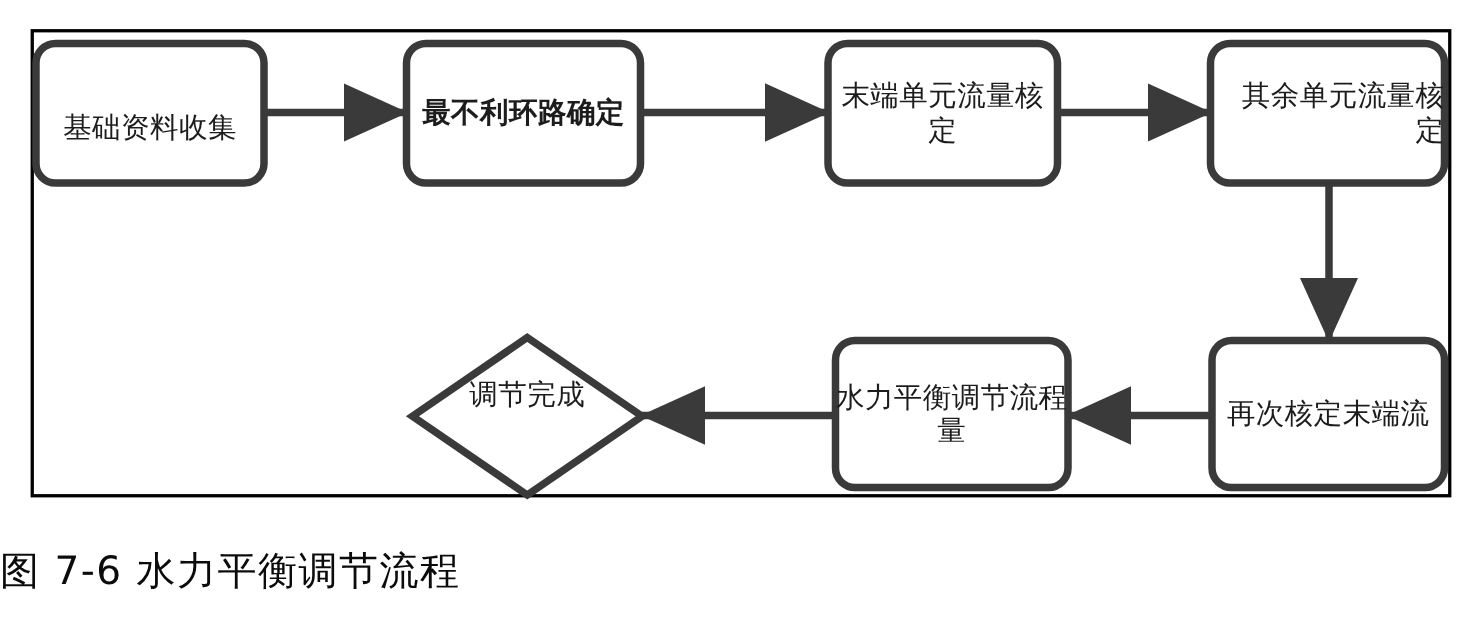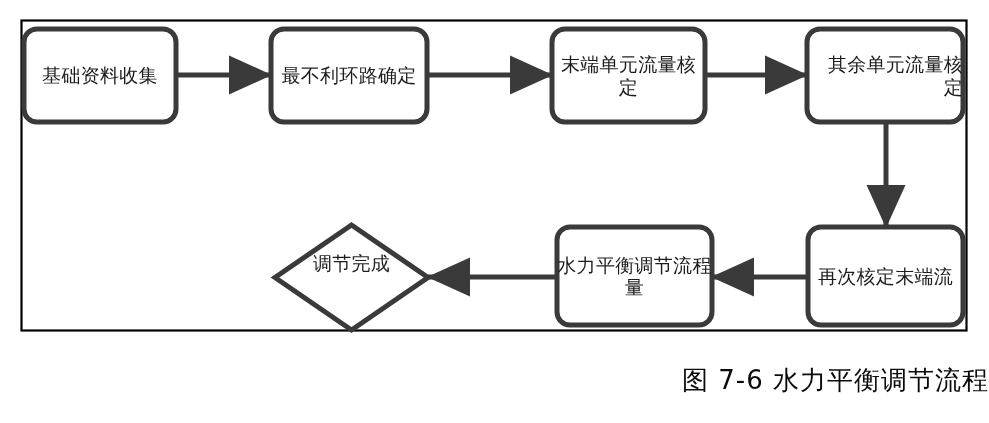--- a/index.html
+++ b/index.html
@@ -40,21 +40,21 @@
     letter-spacing: 0.3px;
     pointer-events: none;
     font-family: "DejaVu Sans", "Liberation Sans", sans-serif;
   }
   .node-label span { display: block; width: 100%; }
   #caption {
     position: absolute;
     left: 0;
     top: 363px;
     width: 989px;
-    text-align: right;
+    text-align: left;
     font-size: 26px;
     color: #0b0b0b;
     letter-spacing: 1px;
     font-family: "DejaVu Sans", "Liberation Sans", sans-serif;
   }
 </style>
 </head>
 <body>
 
 <div id="page">
@@ -82,26 +82,26 @@
         <line x1="176" y1="75" x2="271" y2="75" stroke="#3a3a3a" stroke-width="5" marker-end="url(#arrowhead)"></line>
         <line x1="427" y1="75" x2="552" y2="75" stroke="#3a3a3a" stroke-width="5" marker-end="url(#arrowhead)"></line>
         <line x1="705" y1="75" x2="807" y2="75" stroke="#3a3a3a" stroke-width="5" marker-end="url(#arrowhead)"></line>
         <line x1="886" y1="122" x2="886" y2="227" stroke="#3a3a3a" stroke-width="5" marker-end="url(#arrowhead)"></line>
         <line x1="808" y1="277" x2="712" y2="277" stroke="#3a3a3a" stroke-width="5" marker-end="url(#arrowhead)"></line>
         <line x1="557" y1="277" x2="428" y2="277" stroke="#3a3a3a" stroke-width="5" marker-end="url(#arrowhead)"></line>
       </g>
   </svg>
 
   <div id="node-labels">
-      <div class="node-label" style="left: 24px; top: 29px; width: 152px; height: 93px;">
+      <div class="node-label" style="left: 24px; top: 39px; width: 152px; height: 93px;">
         <span>
           <div>基础资料收集</div>
         </span>
       </div>
-      <div class="node-label" style="left: 271px; top: 29px; width: 156px; height: 93px;">
+      <div class="node-label" style="left: 271px; top: 29px; width: 156px; height: 93px; font-weight: bold;">
         <span>
           <div>最不利环路确定</div>
         </span>
       </div>
       <div class="node-label" style="left: 552px; top: 29px; width: 153px; height: 93px;">
         <span>
           <div>末端单元流量核</div>
           <div>定</div>
         </span>
       </div>

